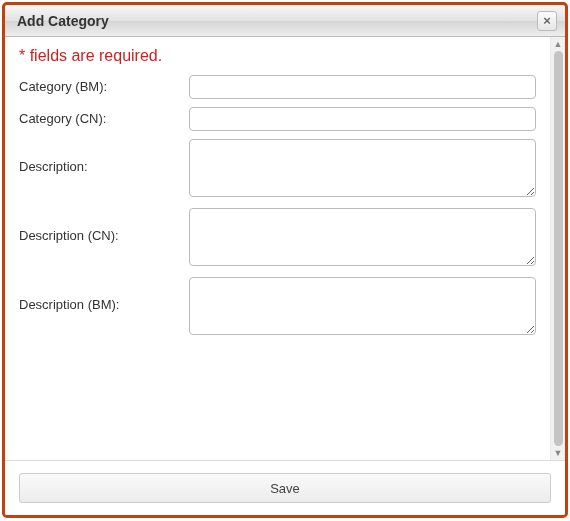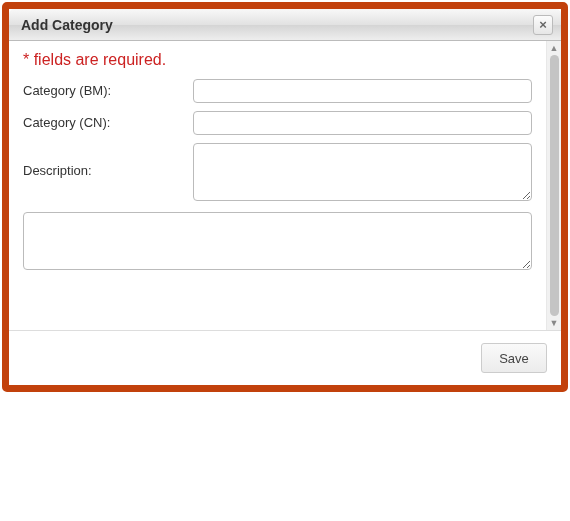--- a/index.html
+++ b/index.html
@@ -5,23 +5,23 @@
   * { box-sizing: border-box; }
   html, body {
     margin: 0; padding: 0;
     font-family: Arial, Helvetica, sans-serif;
     font-size: 13px;
     color: #333;
     background: #fff;
   }
   .dialog {
     width: 566px;
-    height: 390px;
+    height: 516px;
     margin: 2px;
-    border: 7px solid #c2410c;
+    border: 3px solid #c2410c;
     border-radius: 5px;
     background: #fff;
     overflow: hidden;
     display: flex;
     flex-direction: column;
   }
   .titlebar {
     height: 32px;
     background: linear-gradient(to bottom, #f8f8f8 0%, #e2e2e2 50%, #d4d4d4 51%, #eeeeee 100%);
     border-bottom: 1px solid #bbb;
@@ -130,20 +130,21 @@
     resize: both;
     background: #fff;
   }
   .footer {
     border-top: 1px solid #ddd;
     padding: 12px 14px;
     display: flex;
     justify-content: flex-end;
     gap: 8px;
     background: #fff;
+    flex-direction: column;
   }
   button.btn {
     min-width: 66px;
     height: 30px;
     padding: 0 14px;
     border: 1px solid #ccc;
     border-radius: 3px;
     background: linear-gradient(to bottom, #fafafa, #ececec);
     font-size: 13px;
     color: #444;
@@ -183,25 +184,32 @@
       </div>
 
       <div class="row gap">
         <div class="lbl" style="padding-top:20px">Description:</div>
         <div class="ctl">
           <textarea class="field" value="" style=""></textarea>
         </div>
       </div>
 
       <div class="row gap">
+        <div class="lbl" style="padding-top:20px">Description (CN):</div>
         <div class="ctl">
           <textarea class="field" value="" style=""></textarea>
         </div>
       </div>
 
+      <div class="row gap">
+        <div class="lbl" style="padding-top:20px">Description (BM):</div>
+        <div class="ctl">
+          <textarea class="field" value="" style=""></textarea>
+        </div>
+      </div>
 
     </div>
 
     <div class="scrollbar">
       <div class="scroll-arrow up">▲</div>
       <div class="scroll-thumb"></div>
       <div class="scroll-arrow down">▼</div>
     </div>
   </div>
 

